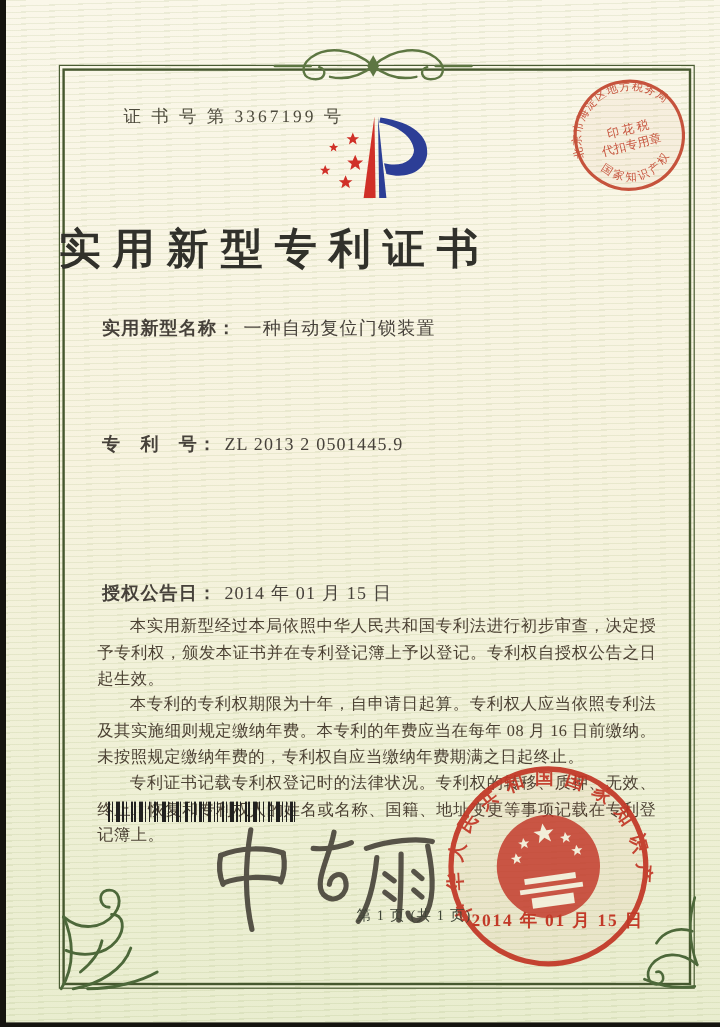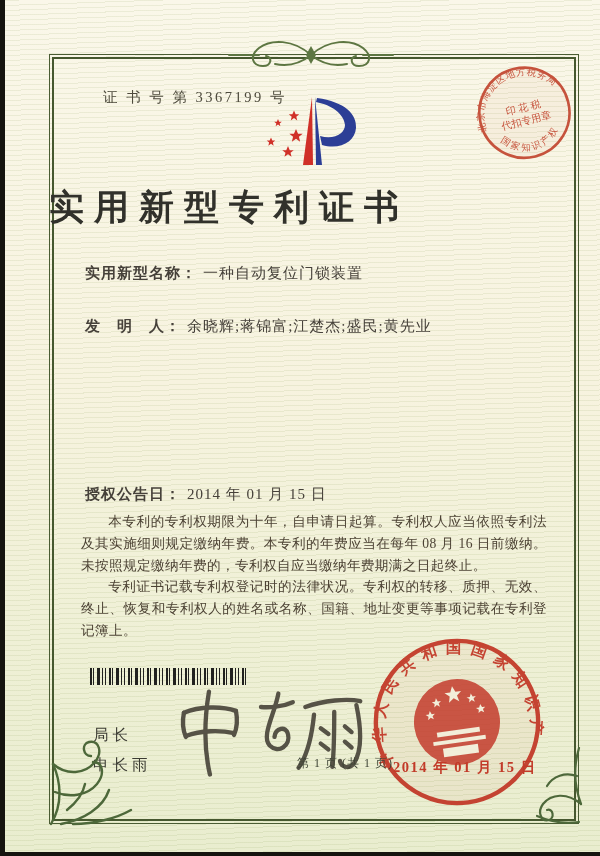--- a/index.html
+++ b/index.html
@@ -121,38 +121,35 @@
       </text>
       <text x="60" y="60" text-anchor="middle" font-size="11.5" fill="#c2462f">印 花 税</text>
       <text x="60" y="75" text-anchor="middle" font-size="11.5" fill="#c2462f">代扣专用章</text>
     </svg>
 
     <div class="title">实用新型专利证书</div>
 
     <div class="field" style="top:264px">
       <span class="lbl">实用新型名称：</span><span>一种自动复位门锁装置</span>
     </div>
-    <div class="field" style="top:317px">
-      <span class="lbl">发　明　人：</span><span>余晓辉;蒋锦富;江楚杰;盛民;黄先业</span>
+    <div class="field" style="top:361px">
+      <span class="lbl">专　利　号：</span><span>ZL 2013 2 0501445.9</span>
     </div>
     <div class="field" style="top:485px">
       <span class="lbl">授权公告日：</span><span>2014 年 01 月 15 日</span>
     </div>
 
     <div class="body-text">
+      <p>本实用新型经过本局依照中华人民共和国专利法进行初步审查，决定授予专利权，颁发本证书并在专利登记簿上予以登记。专利权自授权公告之日起生效。</p>
       <p>本专利的专利权期限为十年，自申请日起算。专利权人应当依照专利法及其实施细则规定缴纳年费。本专利的年费应当在每年 08 月 16 日前缴纳。未按照规定缴纳年费的，专利权自应当缴纳年费期满之日起终止。</p>
       <p>专利证书记载专利权登记时的法律状况。专利权的转移、质押、无效、终止、恢复和专利权人的姓名或名称、国籍、地址变更等事项记载在专利登记簿上。</p>
     </div>
 
     <div class="barcode"></div>
 
-    <div class="signer">
-      <div>局长</div>
-      <div>申长雨</div>
-    </div>
 
     <svg class="autograph" viewBox="0 0 220 100">
       <g stroke="#3d382f" stroke-width="4.5" fill="none" stroke-linecap="round" opacity="0.85">
         <path d="M56,6 C52,30 50,62 57,92"></path>
         <path d="M30,28 C46,21 70,21 84,26"></path>
         <path d="M32,52 C48,46 68,46 82,49"></path>
         <path d="M30,28 C28,38 29,46 32,53"></path>
         <path d="M84,26 C86,36 85,44 82,51"></path>
         <path d="M110,22 C120,23 134,21 143,17"></path>
         <path d="M128,8 C124,30 110,52 119,62 C128,71 141,62 138,50 C136,41 125,44 124,53"></path>

